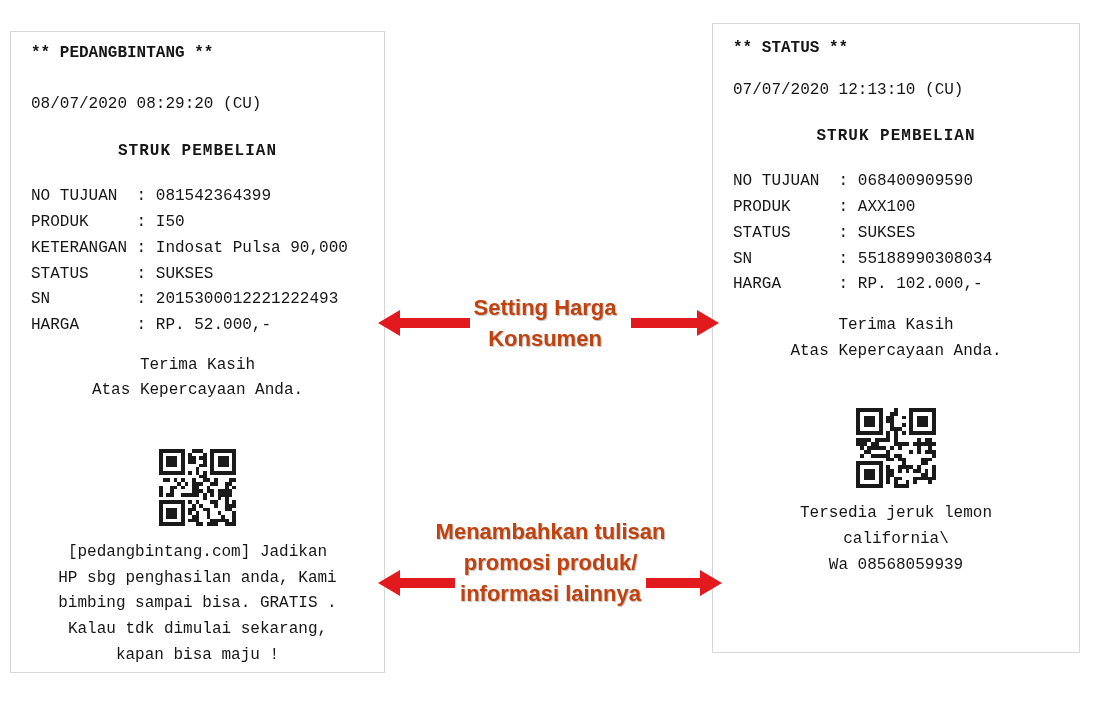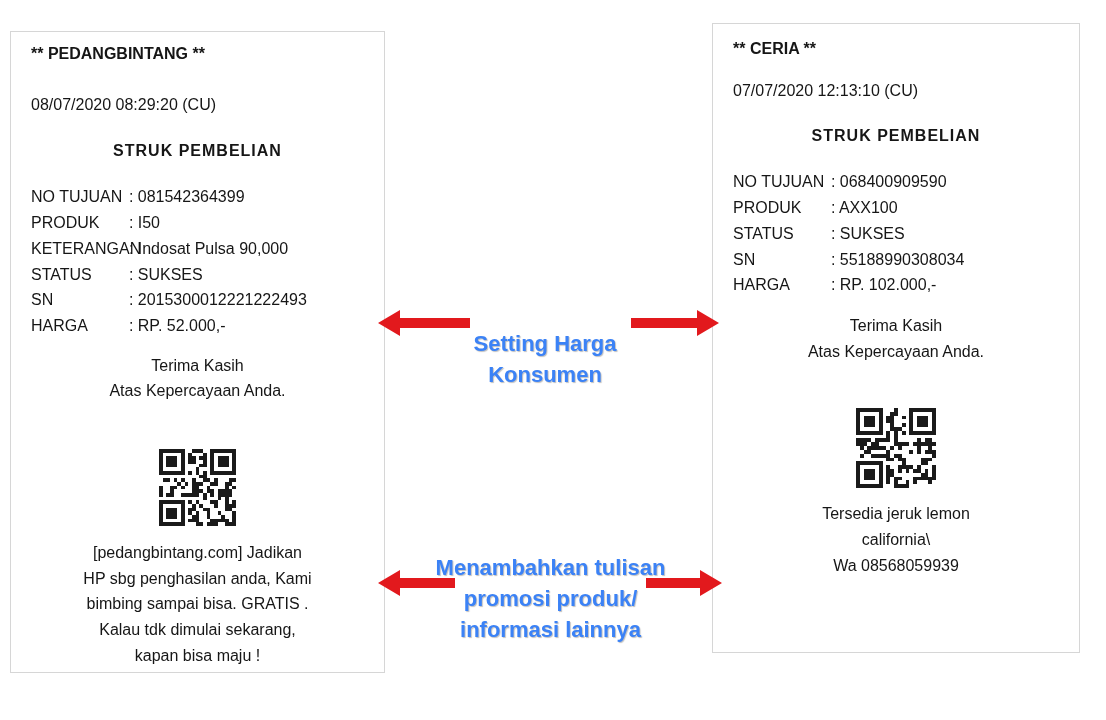--- a/index.html
+++ b/index.html
@@ -2,21 +2,21 @@
 <html style="--red: #e2191d;"><head>
 <meta charset="utf-8">
 <style>
   html,body{margin:0;padding:0;background:#ffffff;}
   #stage{position:relative;width:1106px;height:720px;background:#ffffff;overflow:hidden;
          font-family:"Liberation Sans",sans-serif;}
 
   
   .receipt{position:absolute;background:#ffffff;border:1px solid #d6d6d6;box-sizing:border-box;
            padding:0 20px;color:#161616;
-           font-family:Liberation Sans, sans-serif;
+           font-family:Liberation Mono, monospace;
            font-size:16px;line-height:25.7px;}
   #receipt-0{left:10px;top:31px;width:375px;height:642px;}
   #receipt-1{left:712px;top:23px;width:368px;height:630px;}
 
   .r-header{font-weight:bold;margin-top:9px;}
   #receipt-1 .r-header{margin-top:12px;}
   .r-date{margin-top:25px;}
   #receipt-1 .r-date{margin-top:16px;}
   .r-title{margin-top:20px;font-weight:bold;font-size:16px;line-height:28px;text-align:center;letter-spacing:1px;}
   #receipt-1 .r-title{margin-top:19px;}
@@ -24,23 +24,23 @@
   .row{white-space:pre;}
   .lbl{display:inline-block;width:11ch;}
   .r-thanks{margin-top:14px;text-align:center;white-space:pre-line;}
   #receipt-1 .r-thanks{margin-top:15px;}
   .qr{display:block;margin:45px auto 0;width:77px;height:77px;}
   #receipt-1 .qr{margin-top:44px;width:80px;height:80px;}
   .r-promo{margin-top:14px;text-align:center;white-space:pre-line;}
   #receipt-1 .r-promo{margin-top:13px;}
 
   
-  .ann-text{position:absolute;text-align:center;color:#3b82f6;font-weight:700;
+  .ann-text{position:absolute;text-align:center;color:#c2410c;font-weight:700;
             font-size:22px;line-height:31px;white-space:pre-line;
-            text-shadow:1px 1px 1px rgba(0,0,0,0.25);margin-top:36px;}
+            text-shadow:1px 1px 1px rgba(0,0,0,0.25);}
   #ann-text-0{left:445px;top:292px;width:200px;}
   #ann-text-1{left:408px;top:516px;width:285px;}
 
   .arrow{position:absolute;height:26px;}
   .arrow .shaft{position:absolute;top:8px;height:10px;background:var(--red);}
   .arrow.dir-left  .shaft{left:19px;right:0;}
   .arrow.dir-right .shaft{left:0;right:19px;}
   .arrow .head{position:absolute;top:0;width:0;height:0;
                border-top:13px solid transparent;border-bottom:13px solid transparent;}
   .arrow.dir-left  .head{left:0;border-right:22px solid var(--red);}
@@ -293,21 +293,21 @@
         <rect x="20" y="20" width="1" height="1" fill="#1a1a1a"></rect>
       </svg>
     <div class="r-promo">[pedangbintang.com] Jadikan
 HP sbg penghasilan anda, Kami
 bimbing sampai bisa. GRATIS .
 Kalau tdk dimulai sekarang,
 kapan bisa maju !</div>
   </article>
 
   <article class="receipt" id="receipt-1">
-    <div class="r-header">** CERIA **</div>
+    <div class="r-header">** STATUS **</div>
     <div class="r-date">07/07/2020 12:13:10 (CU)</div>
     <div class="r-title">STRUK PEMBELIAN</div>
     <div class="r-details">
         <div class="row"><span class="lbl">NO TUJUAN</span><span class="val">: 068400909590</span></div>
         <div class="row"><span class="lbl">PRODUK</span><span class="val">: AXX100</span></div>
         <div class="row"><span class="lbl">STATUS</span><span class="val">: SUKSES</span></div>
         <div class="row"><span class="lbl">SN</span><span class="val">: 55188990308034</span></div>
         <div class="row"><span class="lbl">HARGA</span><span class="val">: RP. 102.000,-</span></div>
       </div>
     <div class="r-thanks">Terima Kasih

